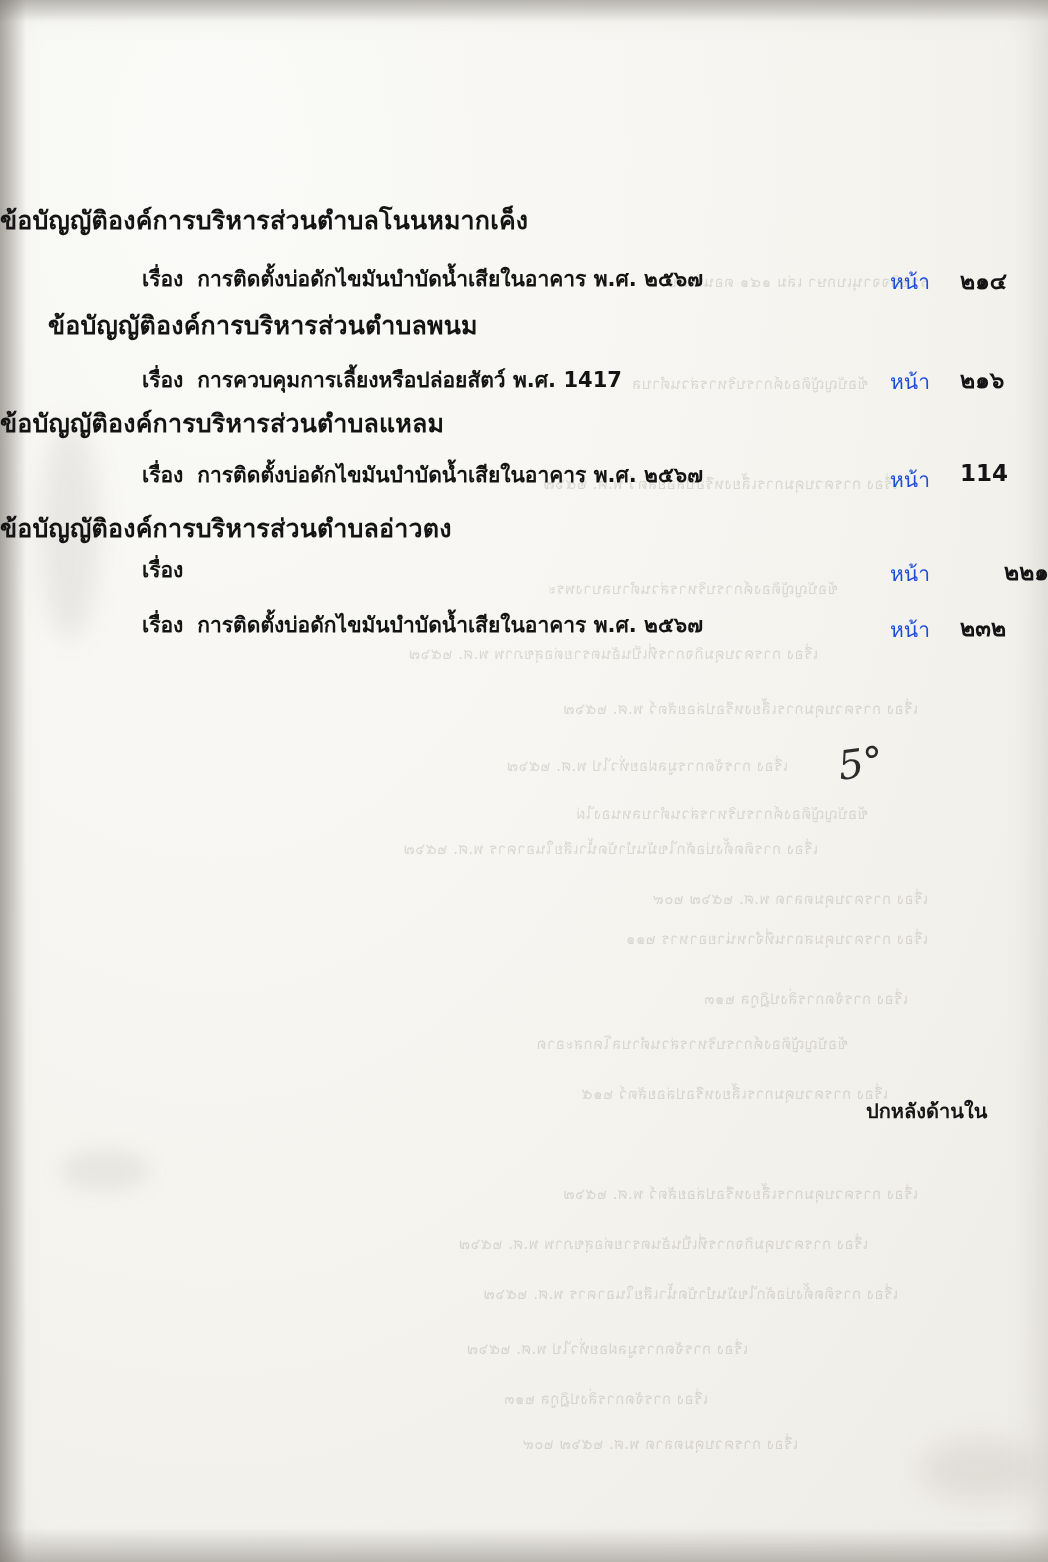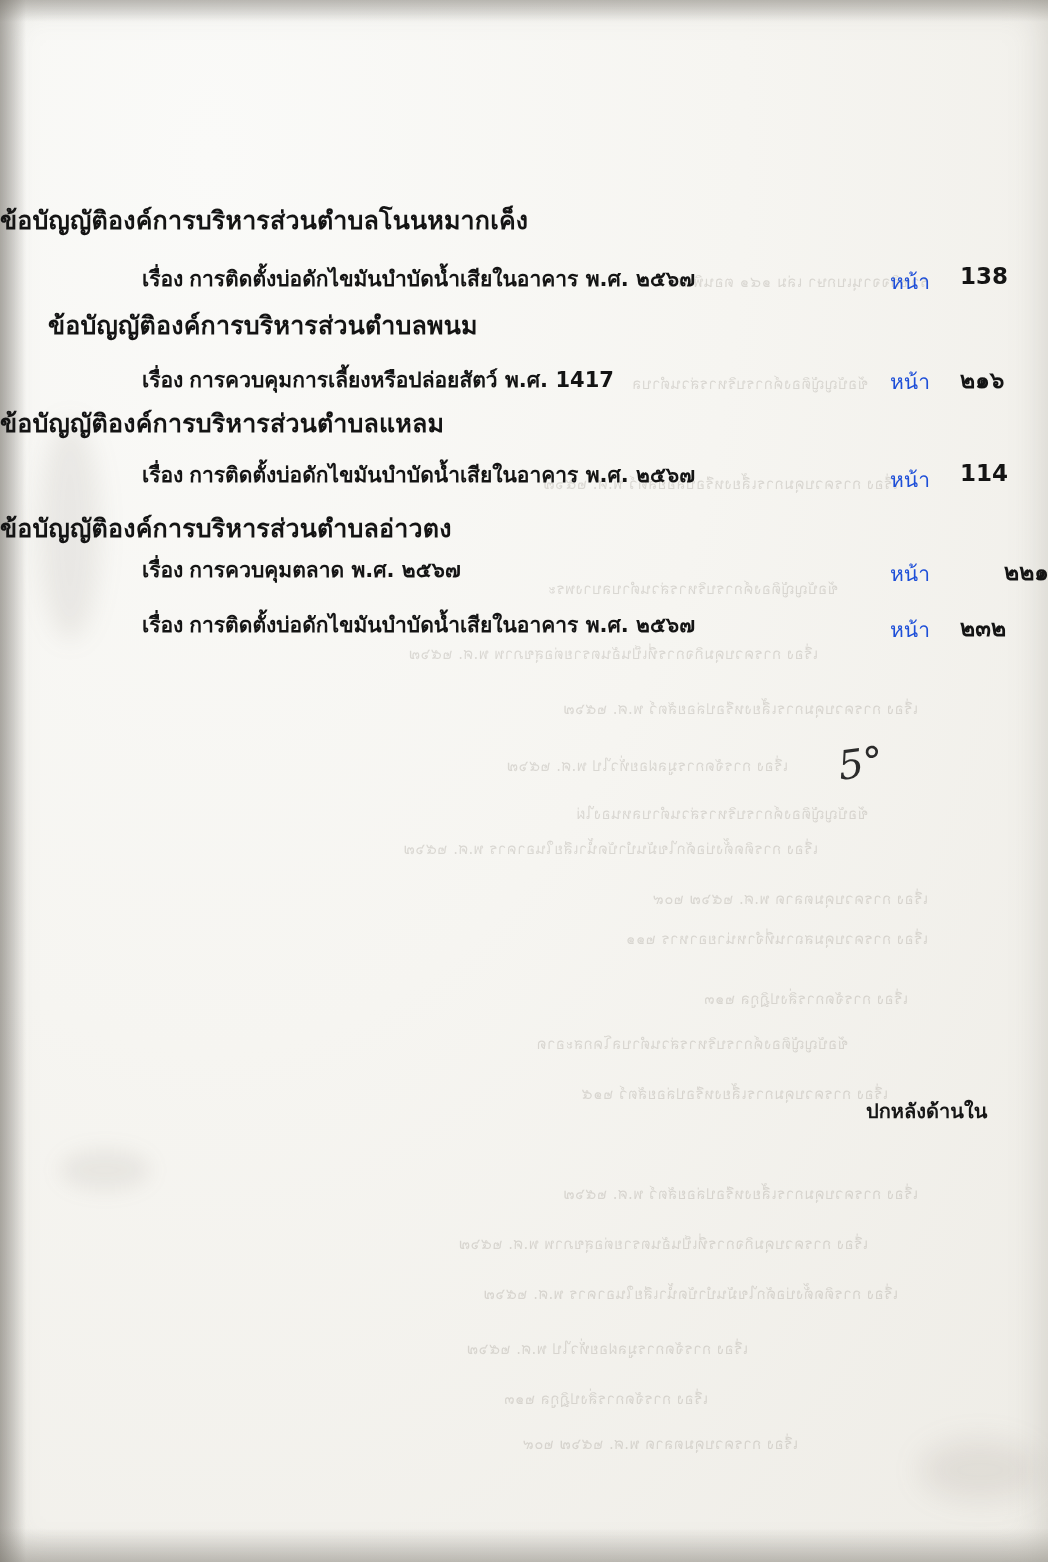--- a/index.html
+++ b/index.html
@@ -89,21 +89,21 @@
 
   .entry {
     position: absolute;
     display: flex;
     align-items: baseline;
     font-size: 21px;
     color: #141414;
   }
   .entry .lbl {
     font-weight: 600;
-    margin-right: 6px;
+    margin-right: 14px;
     white-space: nowrap;
   }
   .entry .ttl {
     font-weight: 600;
     white-space: nowrap;
   }
   .pg-label {
     position: absolute;
     font-size: 21px;
     font-weight: 400;
@@ -179,21 +179,21 @@
 
   <div class="content">
 
     <div class="section-head" style="top:200px;">ข้อบัญญัติองค์การบริหารส่วนตำบลโนนหมากเค็ง</div>
 
     <div class="entry" style="left:142px; top:262px;">
       <span class="lbl">เรื่อง</span>
       <span class="ttl">การติดตั้งบ่อดักไขมันบำบัดน้ำเสียในอาคาร  พ.ศ. ๒๕๖๗</span>
     </div>
     <div class="pg-label" style="left:890px; top:265px;">หน้า</div>
-    <div class="pg-num" style="left:960px; top:263px;">138</div>
+    <div class="pg-num" style="left:960px; top:263px;">๒๑๔</div>
 
     <div class="section-head" style="top:305px;padding-left:48px;">ข้อบัญญัติองค์การบริหารส่วนตำบลพนม</div>
 
     <div class="entry" style="left:142px; top:363px;">
       <span class="lbl">เรื่อง</span>
       <span class="ttl">การควบคุมการเลี้ยงหรือปล่อยสัตว์  พ.ศ. 1417</span>
     </div>
     <div class="pg-label" style="left:890px; top:365px;">หน้า</div>
     <div class="pg-num" style="left:960px; top:362px;">๒๑๖</div>
 
@@ -203,21 +203,20 @@
       <span class="lbl">เรื่อง</span>
       <span class="ttl">การติดตั้งบ่อดักไขมันบำบัดน้ำเสียในอาคาร  พ.ศ. ๒๕๖๗</span>
     </div>
     <div class="pg-label" style="left:890px; top:463px;">หน้า</div>
     <div class="pg-num" style="left:960px; top:460px;">114</div>
 
     <div class="section-head" style="top:508px;">ข้อบัญญัติองค์การบริหารส่วนตำบลอ่าวตง</div>
 
     <div class="entry" style="left:142px; top:553px;">
       <span class="lbl">เรื่อง</span>
-      <span class="ttl">การควบคุมตลาด  พ.ศ. ๒๕๖๗</span>
     </div>
     <div class="pg-label" style="left:890px; top:557px;">หน้า</div>
     <div class="pg-num" style="left:1004px; top:554px;">๒๒๑</div>
 
     <div class="entry" style="left:142px; top:608px;">
       <span class="lbl">เรื่อง</span>
       <span class="ttl">การติดตั้งบ่อดักไขมันบำบัดน้ำเสียในอาคาร  พ.ศ. ๒๕๖๗</span>
     </div>
     <div class="pg-label" style="left:890px; top:613px;">หน้า</div>
     <div class="pg-num" style="left:960px; top:610px;">๒๓๒</div>

